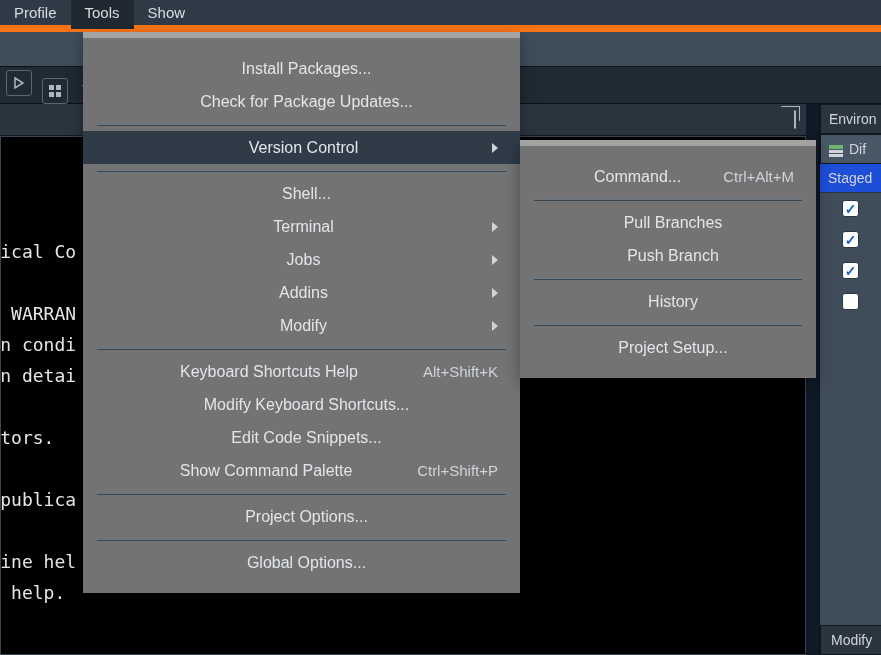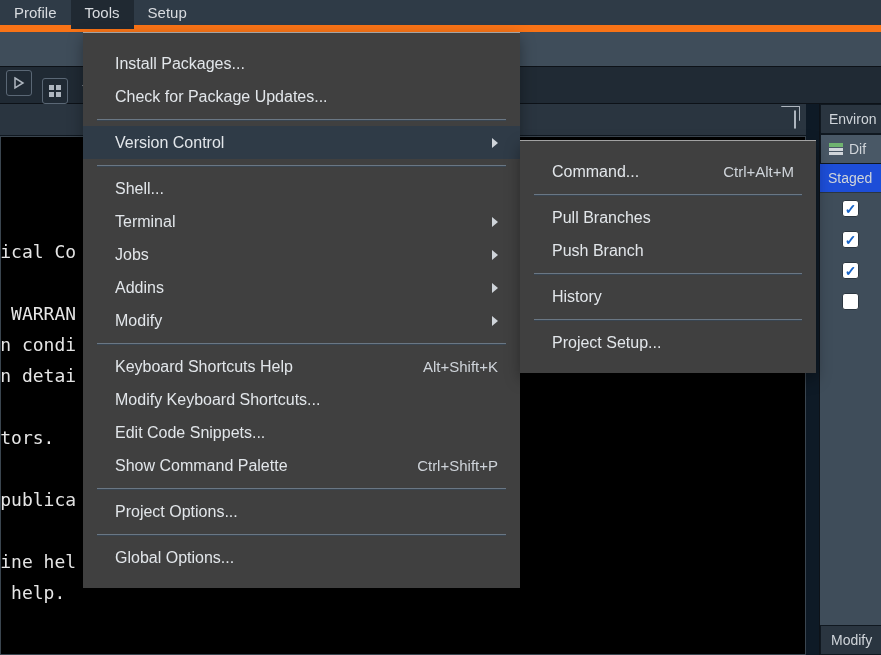--- a/index.html
+++ b/index.html
@@ -145,21 +145,21 @@
     font-size: 14px;
   }
   .right-tab.first { margin-top: 0; }
   .right-sub {
     background: #495866;
     border: 1px solid #101820;
     border-right: none;
     padding: 6px 8px;
     color: #d0d5da;
     font-size: 14px;
-    display:flex; align-items:center; gap:6px;
+    display:flex; align-items:flex-end; gap:6px;
   }
   .right-sub .table-icon {
     width:14px; height:12px;
     background:
       linear-gradient(#6fb36f,#6fb36f) 0 0/100% 4px no-repeat,
       linear-gradient(#d0d5da,#d0d5da) 0 5px/100% 3px no-repeat,
       linear-gradient(#d0d5da,#d0d5da) 0 9px/100% 3px no-repeat;
   }
   .right-label {
     background: #1d4ed8;
@@ -196,23 +196,24 @@
     border-right: none;
     display:flex; align-items:center;
     padding: 0 10px;
     color:#d0d5da;
     font-size:14px;
   }
 
   
   .dropdown {
     position: absolute;
-    background: #404040;
-    border-top: 1px solid #a3a3a3;
+    background: #737373;
+    border-top: 6px solid #a3a3a3;
     box-shadow: 0 6px 14px rgba(0,0,0,0.35);
+    text-align: center;
   }
   .dropdown.tools { top: 32px; left: 83px; width: 437px; }
   .dropdown.vc { top: 140px; left: 520px; width: 296px; }
 
   .dd-row {
     display:flex; align-items:center;
     height: 33px;
     padding: 0 22px 0 32px;
     color: #e2e6ea;
     font-size: 16px;
@@ -246,21 +247,21 @@
 <body>
 
 <div class="menubar">
   <div class="menubar-item">
       <span>Profile</span>
     </div>
   <div class="menubar-item active">
       <span>Tools</span>
     </div>
   <div class="menubar-item">
-      <span>Setup</span>
+      <span>Show</span>
     </div>
 </div>
 
 <div class="toolbar2">
   <div class="toolbar2-inner">
     <span class="toolbar-icon">
       <svg width="14" height="14" viewBox="0 0 14 14">
           <path d="M3 2 L11 7 L3 12 Z" fill="none" stroke="#aeb6bf" stroke-width="1.5"></path>
         </svg>
     </span>

